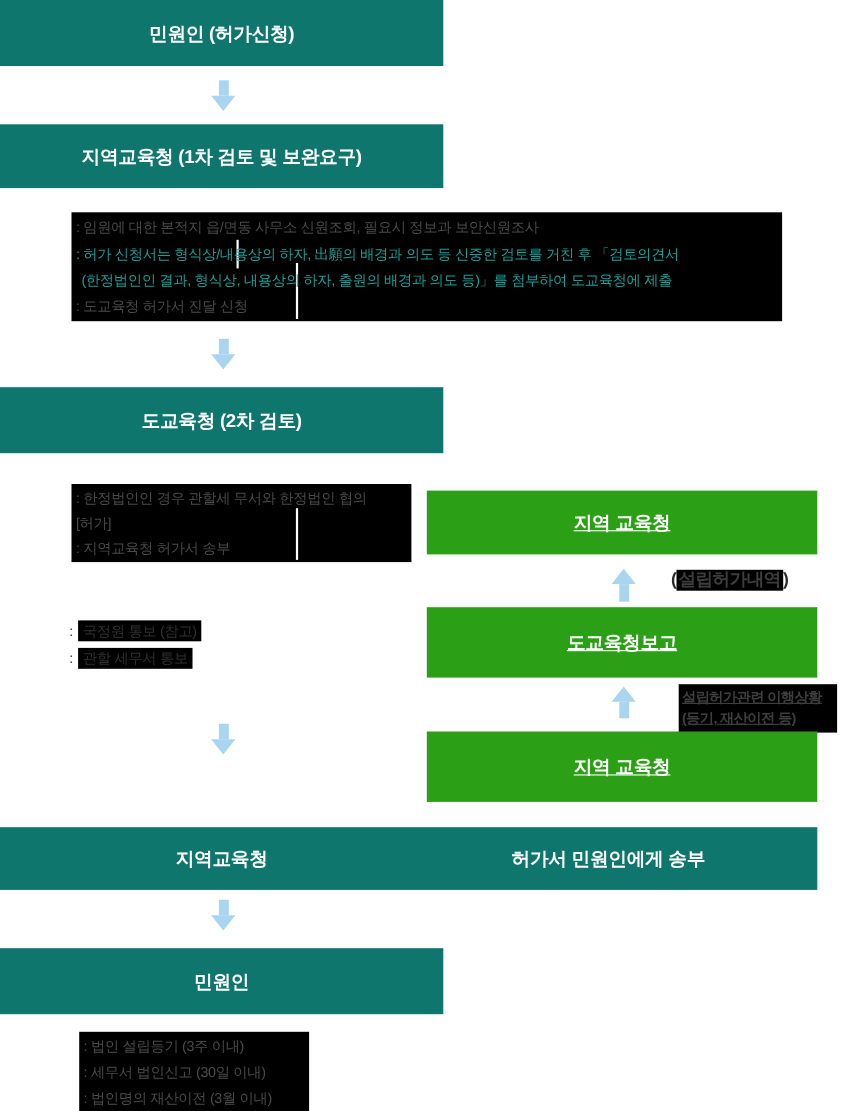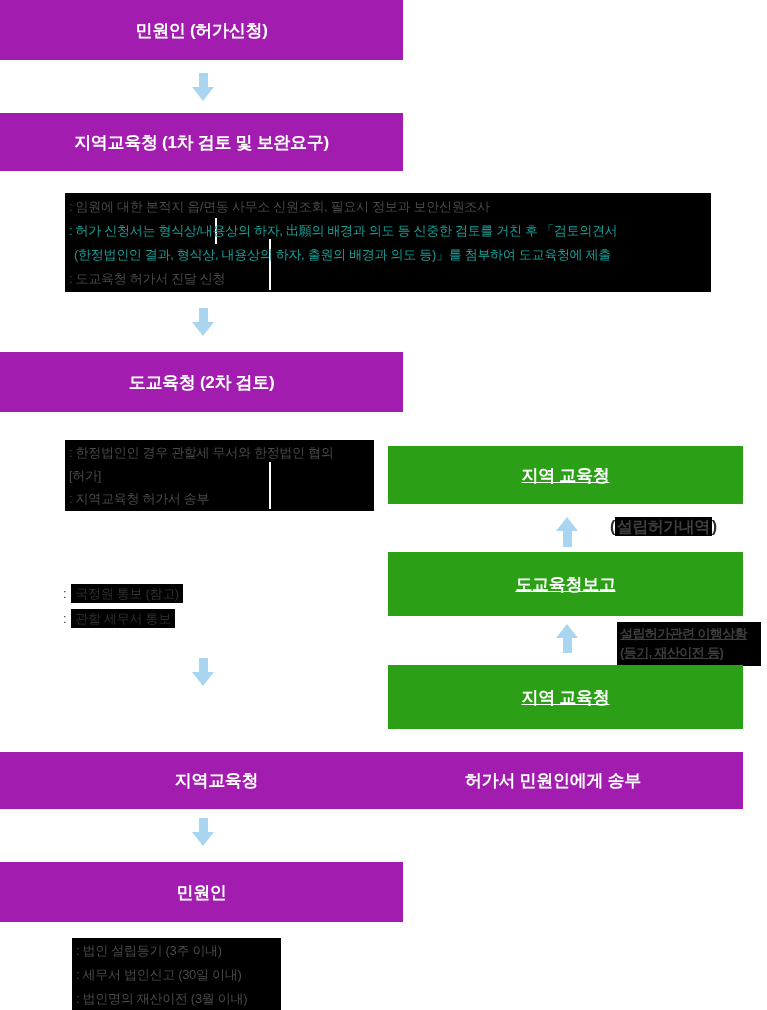--- a/index.html
+++ b/index.html
@@ -2,21 +2,21 @@
 <html><head>
 <meta charset="utf-8">
 <style>
   html,body{margin:0;padding:0;background:#ffffff;}
   .canvas{
     position:relative;width:767px;height:1010px;overflow:hidden;
     background:#ffffff;font-family:"Liberation Sans","DejaVu Sans",sans-serif;
   }
   
   .tbox{
-    position:absolute;background:#a21caf;color:#ffffff;
+    position:absolute;background:#0f766e;color:#ffffff;
     display:flex;align-items:center;justify-content:center;
     font-size:17px;font-weight:bold;letter-spacing:-0.3px;
   }
   
   .gbox{
     position:absolute;background:#2BA016;color:#ffffff;
     display:flex;align-items:center;justify-content:center;
     font-size:17px;font-weight:bold;letter-spacing:-0.3px;text-decoration:underline;
   }
   
@@ -31,21 +31,21 @@
   .arr{position:absolute;width:22px;}
   .arr .stem{width:9px;height:14px;background:#A9D5F1;margin:0 auto;}
   .arr .head-down{width:0;height:0;border-left:11px solid transparent;border-right:11px solid transparent;border-top:14px solid #A9D5F1;}
   .arr .head-up{width:0;height:0;border-left:11px solid transparent;border-right:11px solid transparent;border-bottom:14px solid #A9D5F1;}
   
   .side-label{position:absolute;font-size:16px;font-weight:bold;color:#2B2B2B;white-space:nowrap;letter-spacing:-0.5px;}
   .side-label .hl{background:#000000;color:#3E3E3E;padding:1px 2px;}
   .side-note{position:absolute;background:#000000;color:#3E3E3E;font-size:13px;font-weight:bold;letter-spacing:-0.6px;padding:2px 3px;text-decoration:underline;}
   .side-note .ln{height:19px;line-height:19px;white-space:nowrap;}
   
-  .hl-lines{position:absolute;font-size:13px;letter-spacing:-0.3px;margin-top:20px;}
+  .hl-lines{position:absolute;font-size:13px;letter-spacing:-0.3px;}
   .hl-lines .row{height:25px;line-height:25px;white-space:nowrap;color:#333333;}
   .hl-lines .row .hl{background:#000000;color:#303030;padding:2px 4px;margin-left:5px;}
   
   .bar-cell{position:absolute;color:#ffffff;font-size:17px;font-weight:bold;text-align:center;letter-spacing:-0.3px;}
 </style>
 </head>
 <body>
 
 <div class="canvas">
 
@@ -122,21 +122,21 @@
   <div class="gbox" style="left:388px;top:665px;width:355px;height:64px">
     <span>지역 교육청</span>
   </div>
 
   <div class="arr" style="left:192px;top:658px">
     <div class="stem"></div>
     <div class="head-down"></div>
   </div>
 
   <div class="tbox" style="left:0;top:752px;width:743px;height:57px"></div>
-  <div class="bar-cell" style="left:15px;top:752px;width:403px;height:68px;line-height:57px">지역교육청</div>
+  <div class="bar-cell" style="left:0;top:752px;width:403px;height:68px;line-height:57px">지역교육청</div>
   <div class="bar-cell" style="left:388px;top:752px;width:330px;height:57px;line-height:57px">허가서 민원인에게 송부</div>
 
   <div class="arr" style="left:192px;top:818px">
     <div class="stem"></div>
     <div class="head-down"></div>
   </div>
 
   <div class="tbox" style="left:0;top:862px;width:403px;height:60px">
     <span>민원인</span>
   </div>

